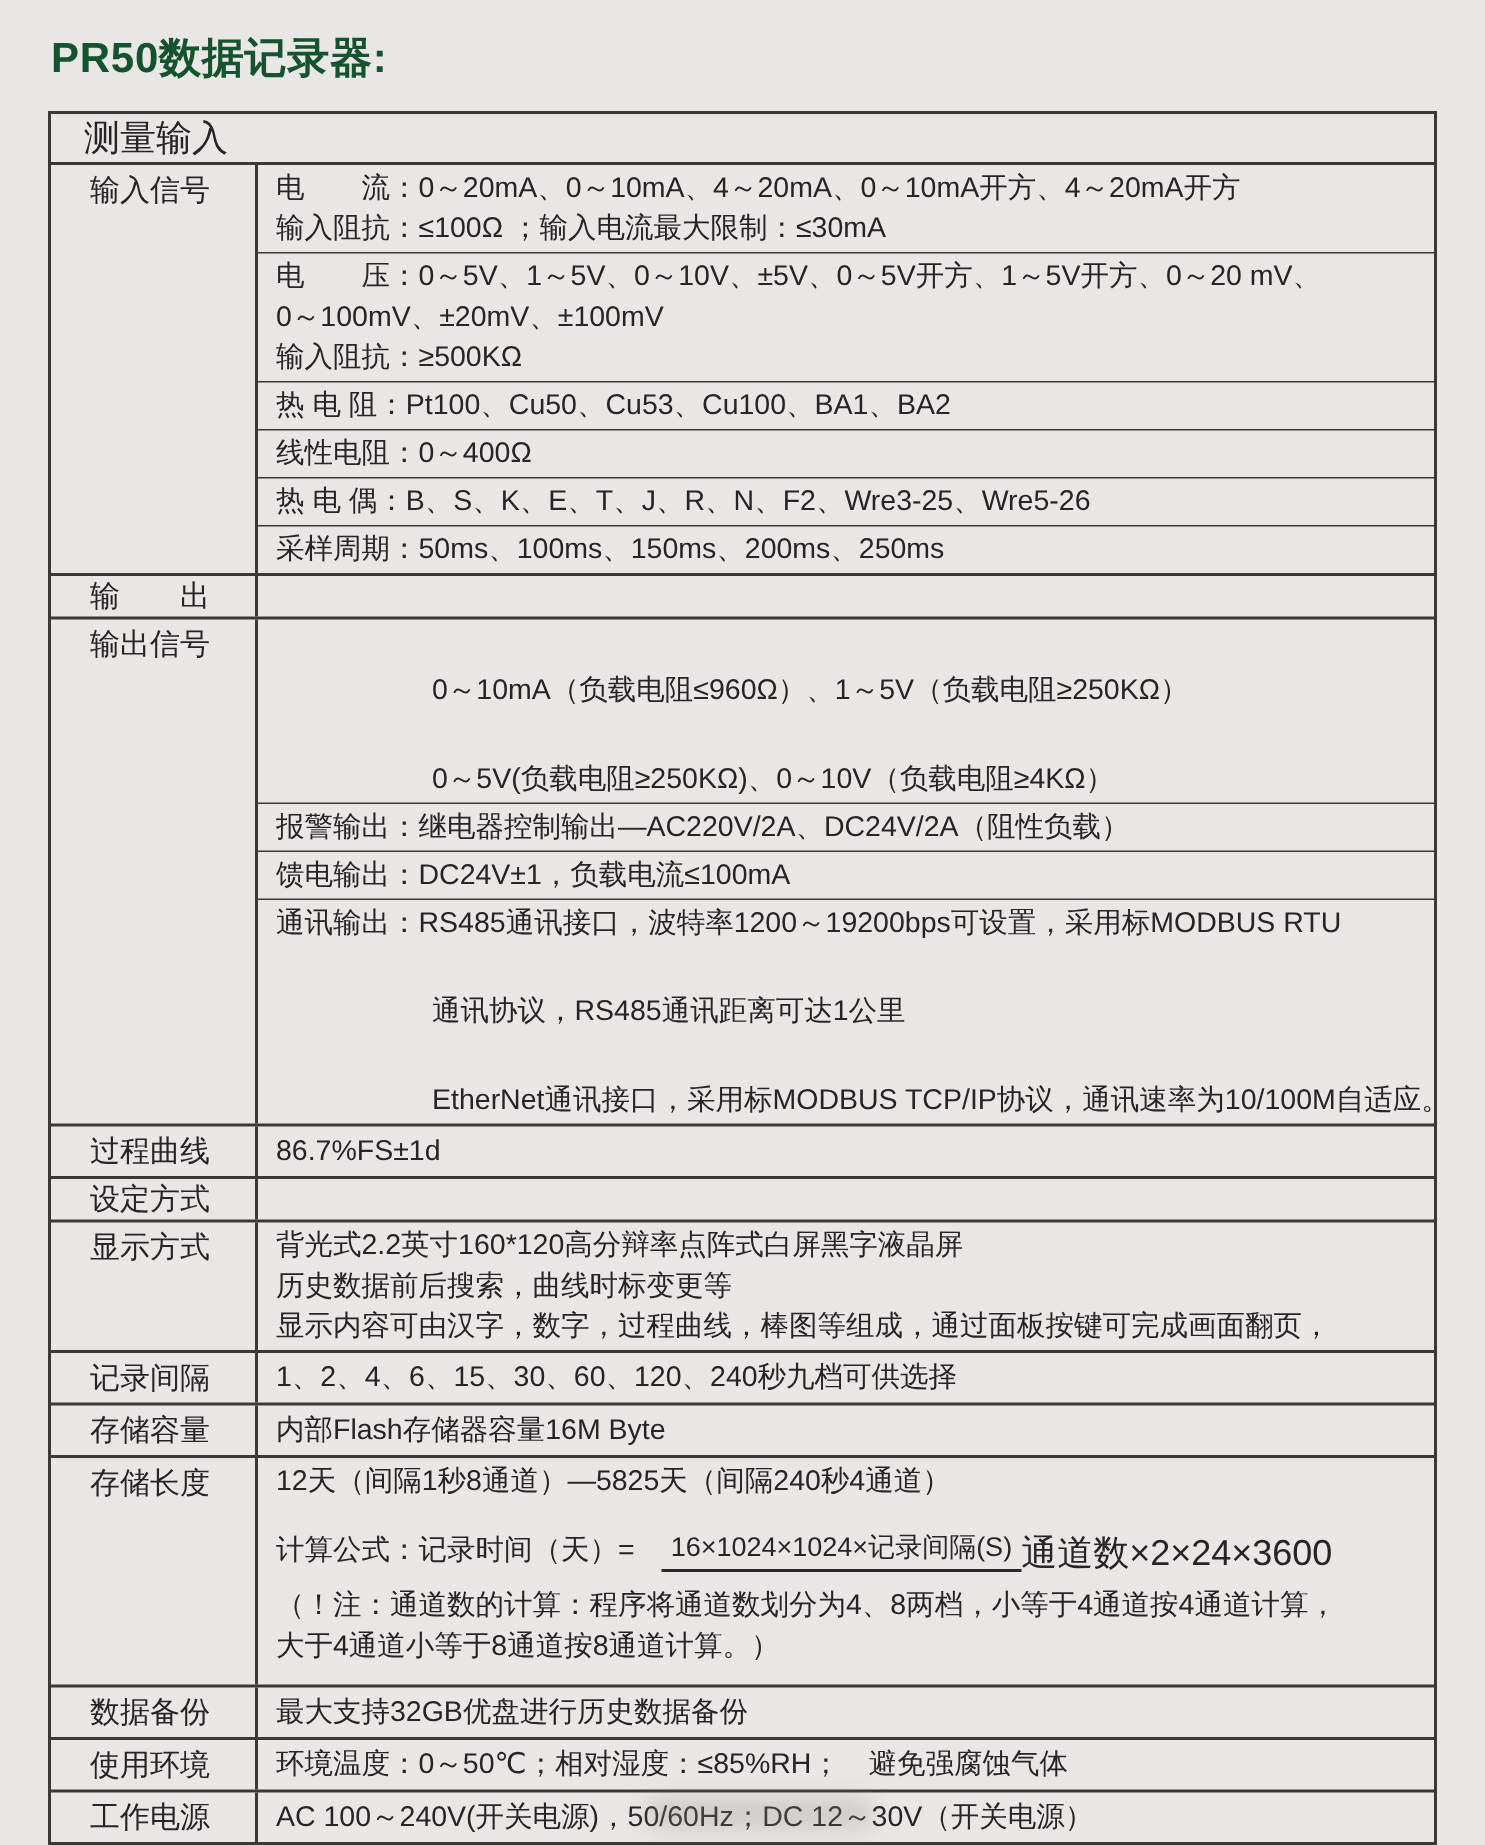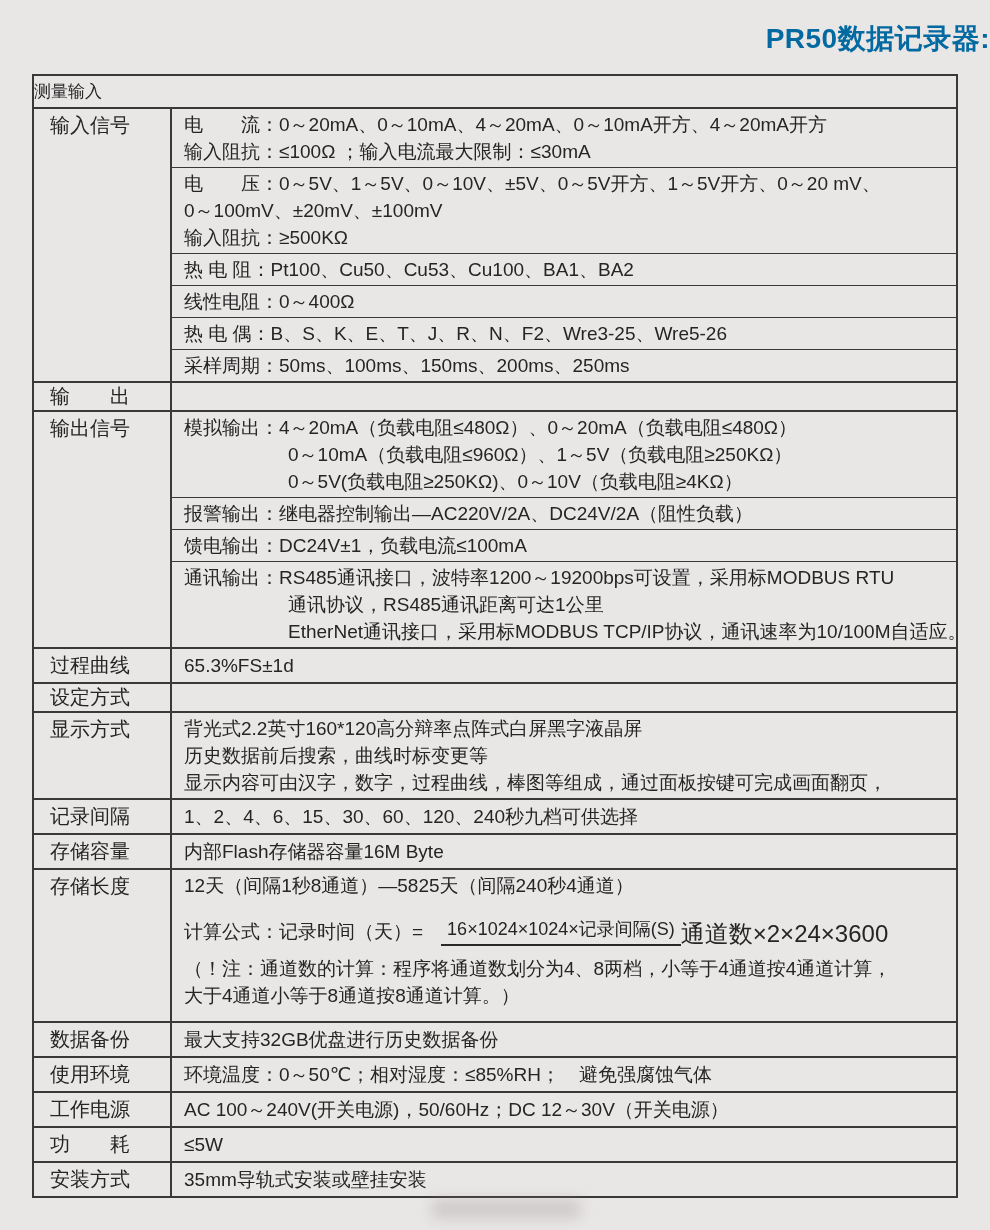--- a/index.html
+++ b/index.html
@@ -4,47 +4,47 @@
 <style>
   html,body{margin:0;padding:0;}
   body{
     width:990px;height:1230px;position:relative;
     background:#e9e6e6;
     font-family:"Liberation Sans","DejaVu Sans",sans-serif;
     color:#262424;
     overflow:hidden;
   }
   .title{
-    font-size:28px;font-weight:bold;color:#0369a1;
-    margin:20px 0 16px 34px;letter-spacing:0.5px;text-align:right;
+    font-size:28px;font-weight:bold;color:#14532d;
+    margin:20px 0 16px 34px;letter-spacing:0.5px;
   }
   .tbl{
     margin-left:32px;width:926px;box-sizing:border-box;
     border:2px solid #3b3838;
   }
   .row{display:flex;border-top:2px solid #3b3838;}
   .row:first-child{border-top:none;}
   .lbl{
-    flex:0 0 138px;box-sizing:border-box;padding-left:16px;
+    flex:0 0 138px;box-sizing:border-box;padding-left:26px;
     display:flex;align-items:center;
     border-right:2px solid #3b3838;
     font-size:20px;white-space:pre;font-family:Liberation Serif, serif;
   }
   .lbl.top{align-items:flex-start;padding-top:3px;}
   .val{flex:1 1 auto;min-width:0;}
   .full-cell{
-    flex:1 1 auto;min-height:31px;
-    display:flex;align-items:center;font-size:17px;
+    flex:1 1 auto;padding-left:22px;min-height:31px;
+    display:flex;align-items:center;font-size:24px;
   }
   .cell{padding:2px 4px 2px 12px;display:flex;flex-direction:column;justify-content:center;min-height:27px;}
   .row.single .cell{min-height:29px;}
   .sub{border-top:1.5px solid #3b3838;padding:2px 4px 2px 12px;}
   .sub:first-child{border-top:none;}
   .line{line-height:27px;font-size:19px;white-space:nowrap;}
-  .indent{padding-left:104px;}
+  .indent{padding-left:104px;margin-top:32px;}
   .formula-row{display:flex;align-items:center;margin:16px 0 8px 0;text-align:center;}
   .fraction{display:inline-flex;flex-direction:row;align-items:center;margin-left:18px;}
   .numerator{
     font-size:18px;line-height:26px;padding:0 6px 2px 6px;
     border-bottom:2px solid #2a2828;white-space:nowrap;
   }
   .denominator{font-size:24px;line-height:26px;padding-top:6px;white-space:nowrap;}
   .gap{height:10px;}
   .watermark{
     position:absolute;left:432px;top:1199px;width:148px;height:20px;
@@ -92,21 +92,20 @@
 
     <div class="row single">
       <div class="lbl">输　　出</div>
       <div class="val"></div>
     </div>
 
     <div class="row">
       <div class="lbl top">输出信号</div>
       <div class="val">
         <div class="sub">
-          <div class="line">模拟输出：4～20mA（负载电阻≤480Ω）、0～20mA（负载电阻≤480Ω）</div>
           <div class="line indent">0～10mA（负载电阻≤960Ω）、1～5V（负载电阻≥250KΩ）</div>
           <div class="line indent">0～5V(负载电阻≥250KΩ)、0～10V（负载电阻≥4KΩ）</div>
         </div>
         <div class="sub">
           <div class="line">报警输出：继电器控制输出—AC220V/2A、DC24V/2A（阻性负载）</div>
         </div>
         <div class="sub">
           <div class="line">馈电输出：DC24V±1，负载电流≤100mA</div>
         </div>
         <div class="sub">
@@ -114,21 +113,21 @@
           <div class="line indent">通讯协议，RS485通讯距离可达1公里</div>
           <div class="line indent">EtherNet通讯接口，采用标MODBUS TCP/IP协议，通讯速率为10/100M自适应。</div>
         </div>
       </div>
     </div>
 
 
     <div class="row single">
       <div class="lbl">过程曲线</div>
       <div class="val cell">
-        <div class="line">65.3%FS±1d</div>
+        <div class="line">86.7%FS±1d</div>
       </div>
     </div>
 
     <div class="row single">
       <div class="lbl">设定方式</div>
     </div>
 
     <div class="row">
       <div class="lbl top">显示方式</div>
       <div class="val cell">

